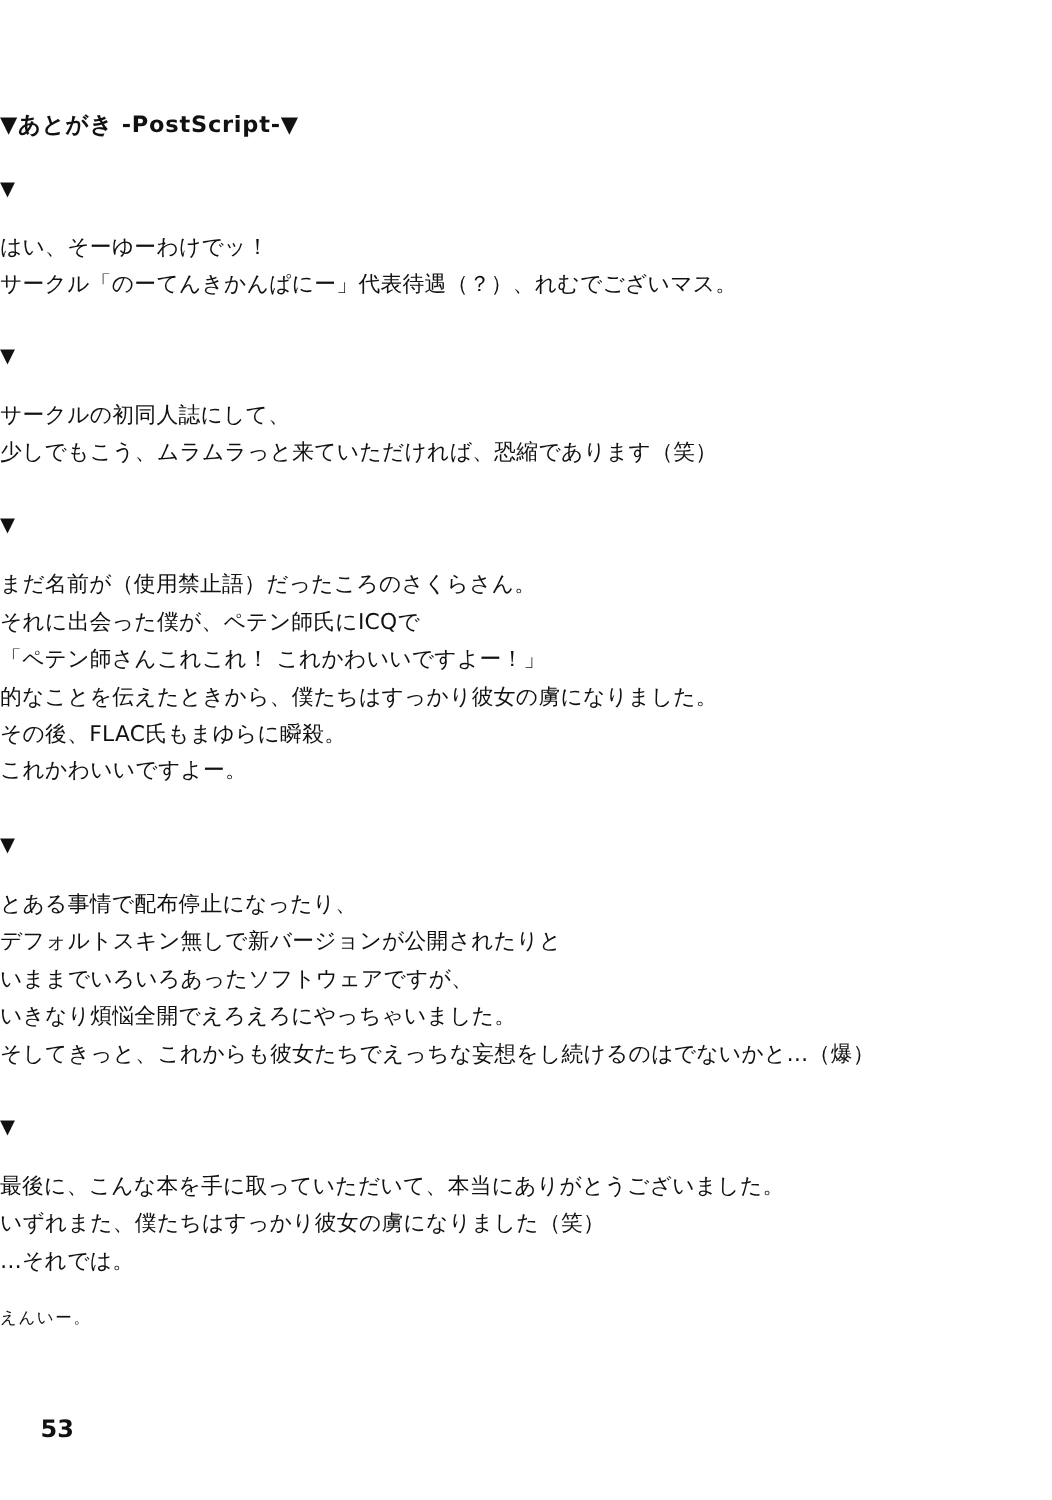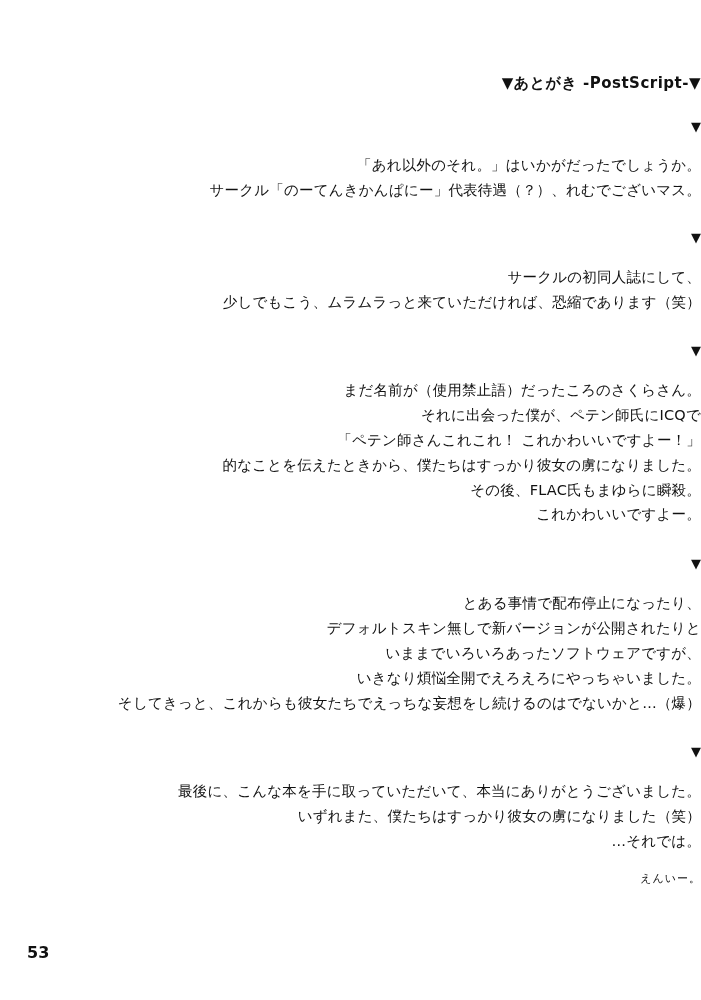--- a/index.html
+++ b/index.html
@@ -14,21 +14,21 @@
     background: #ffffff;
     font-family: "DejaVu Sans", "Liberation Sans", sans-serif;
     color: #111111;
     overflow: hidden;
   }
   .content {
     position: absolute;
     left: 0;
     top: 0;
     width: 701px;
-    text-align: right;
+    text-align: left;
   }
   .title {
     font-size: 15px;
     font-weight: 600;
     letter-spacing: 0.5px;
     margin-top: 74px;
     line-height: 1.2;
   }
   .sep {
     font-size: 13px;
@@ -73,21 +73,21 @@
 <body>
 
 <div class="page">
   <div class="content">
 
     <div class="title">▼あとがき -PostScript-▼</div>
 
     <div class="sep sep-1">▼</div>
 
     <div class="block b1">
-      <div class="line">「あれ以外のそれ。」はいかがだったでしょうか。</div>
+      <div class="line">はい、そーゆーわけでッ！</div>
       <div class="line">サークル「のーてんきかんぱにー」代表待遇（？）、れむでございマス。</div>
     </div>
 
     <div class="sep sep-2">▼</div>
 
     <div class="block b2">
       <div class="line">サークルの初同人誌にして、</div>
       <div class="line">少しでもこう、ムラムラっと来ていただければ、恐縮であります（笑）</div>
     </div>
 

